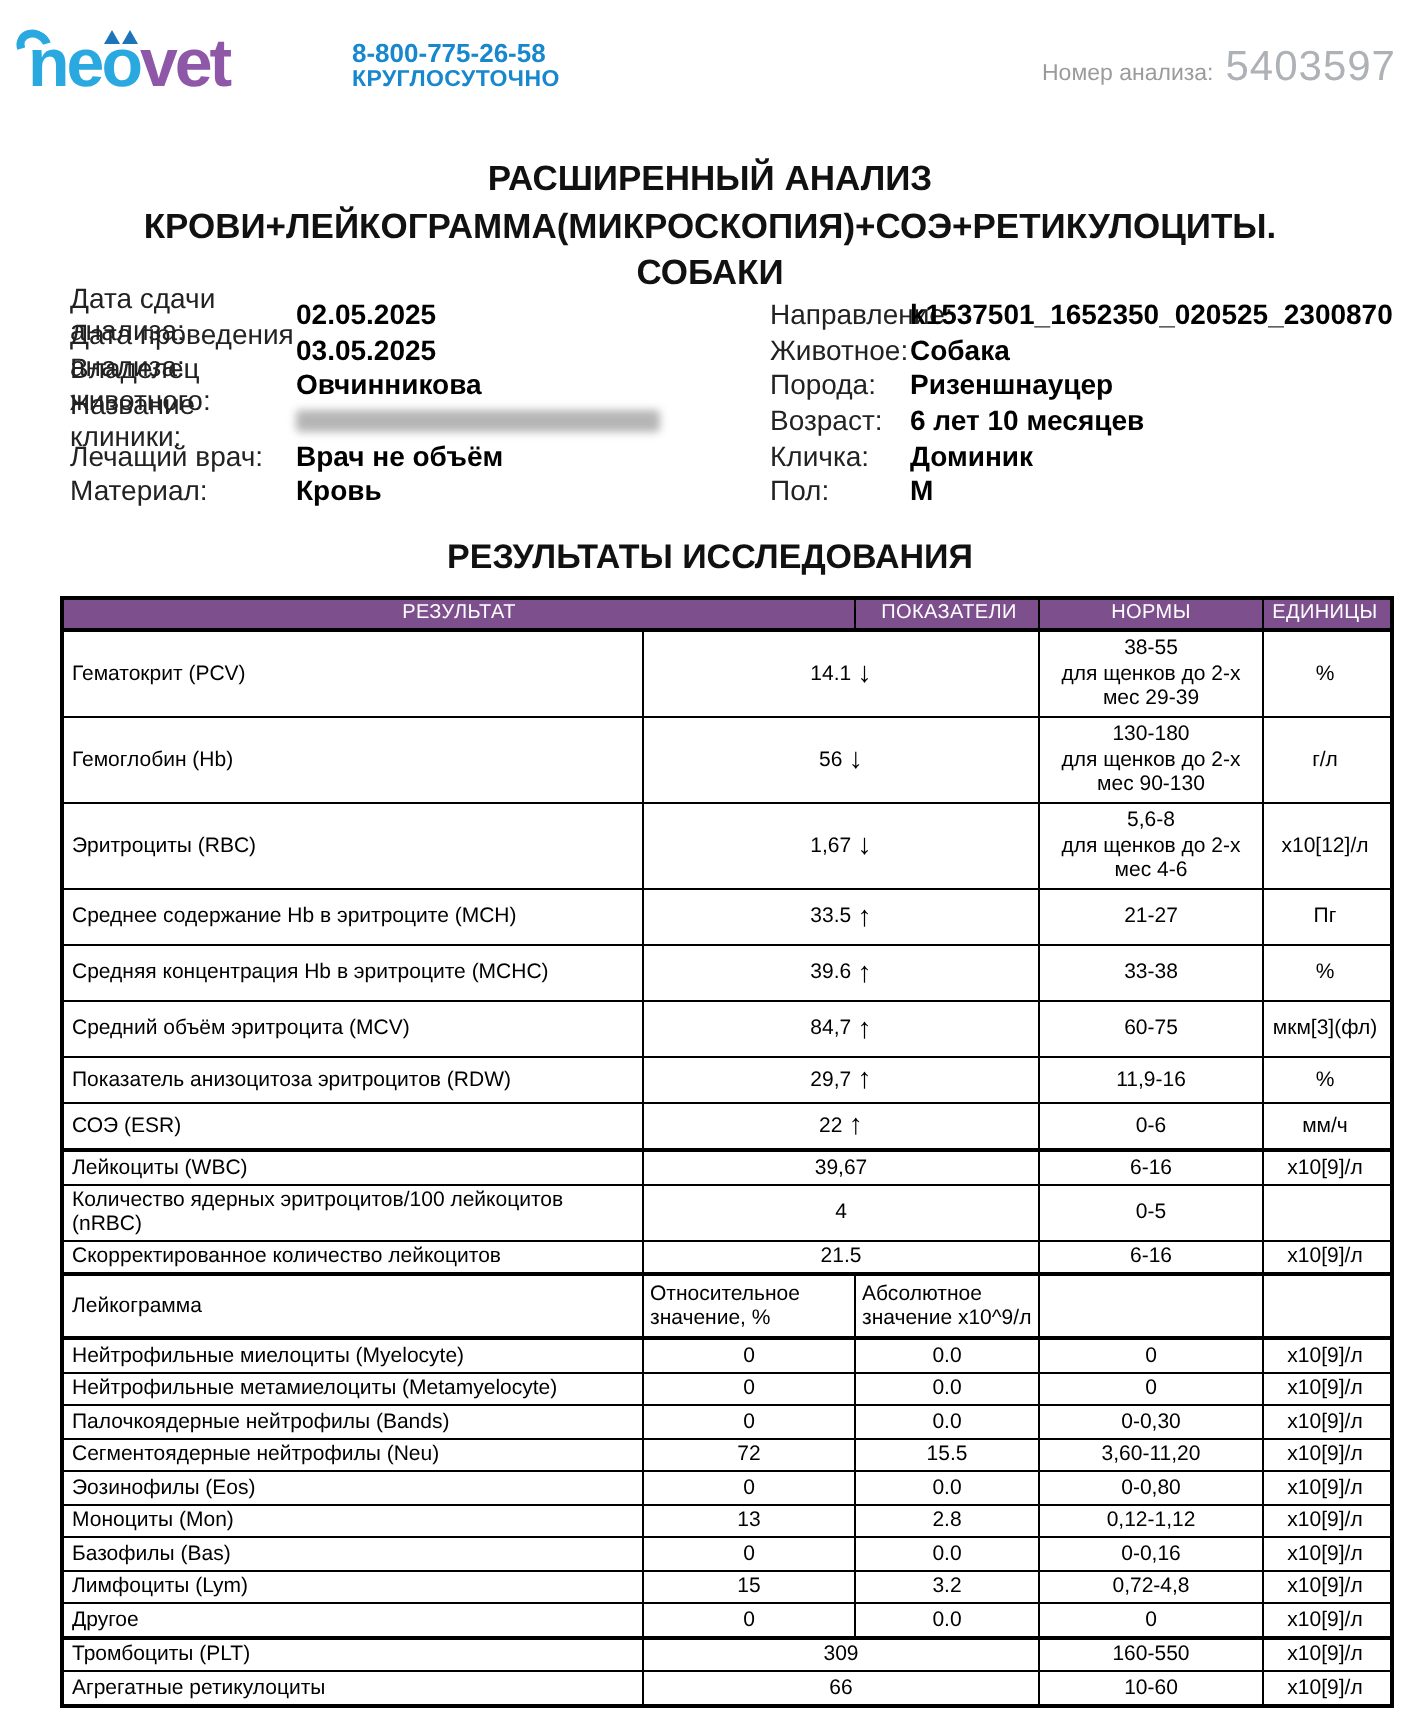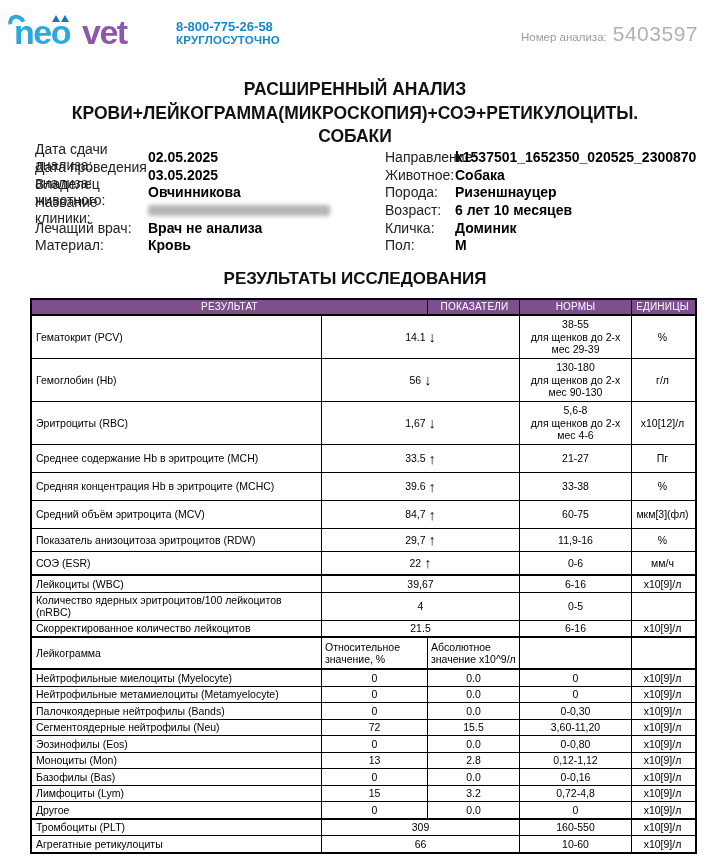--- a/index.html
+++ b/index.html
@@ -14,21 +14,21 @@
   body{
     width:710px;height:858px;
     font-family:"Liberation Sans","DejaVu Sans",sans-serif;
     color:#000;position:relative;overflow:hidden;
   }
   
   .hdr{position:relative;height:62px;}
   .logo{position:absolute;left:14px;top:12px;font-weight:bold;font-size:34px;letter-spacing:-1.5px;line-height:40px;}
   .logo .swoosh{position:absolute;left:-6px;top:3px;width:18px;height:16px;border:4px solid var(--logo-blue);border-radius:50%;border-right-color:transparent;border-bottom-color:transparent;transform:rotate(28deg);}
   .logo .ne,.logo .o-wrap{color:var(--logo-blue);}
-  .logo .vet{color:var(--logo-purple);margin-left:12px;}
+  .logo .vet{color:var(--logo-purple);}
   .o-wrap{position:relative;display:inline-block;}
   .o-wrap .ear{position:absolute;top:3px;width:0;height:0;border-left:4px solid transparent;border-right:4px solid transparent;border-bottom:7px solid #1e74b8;}
   .o-wrap .ear.l{left:1px;}
   .o-wrap .ear.r{right:1px;}
   .phone{position:absolute;left:176px;top:20px;color:var(--phone-blue);font-weight:bold;}
   .phone .num{font-size:13px;line-height:14px;}
   .phone .note{font-size:11.5px;line-height:13px;letter-spacing:.2px;}
   .an-wrap{position:absolute;right:12px;top:22px;white-space:nowrap;}
   .an-label{font-size:11.5px;color:#9b9b9b;vertical-align:baseline;}
   .an-num{font-size:21px;color:#aeb2b6;font-weight:300;margin-left:6px;letter-spacing:.5px;}
@@ -102,21 +102,21 @@
       <div class="info-row">
         <span class="info-label">Владелец животного:</span>
         <span class="info-value">Овчинникова</span>
       </div>
       <div class="info-row">
         <span class="info-label">Название клиники:</span>
         <span class="redacted-bar"></span>
       </div>
       <div class="info-row">
         <span class="info-label">Лечащий врач:</span>
-        <span class="info-value">Врач не анализа</span>
+        <span class="info-value">Врач не объём</span>
       </div>
       <div class="info-row">
         <span class="info-label">Материал:</span>
         <span class="info-value">Кровь</span>
       </div>
     </div>
   <div class="info-col right" id="info-right">
       <div class="info-row">
         <span class="info-label">Направление:</span>
         <span class="info-value">k1537501_1652350_020525_2300870</span>

